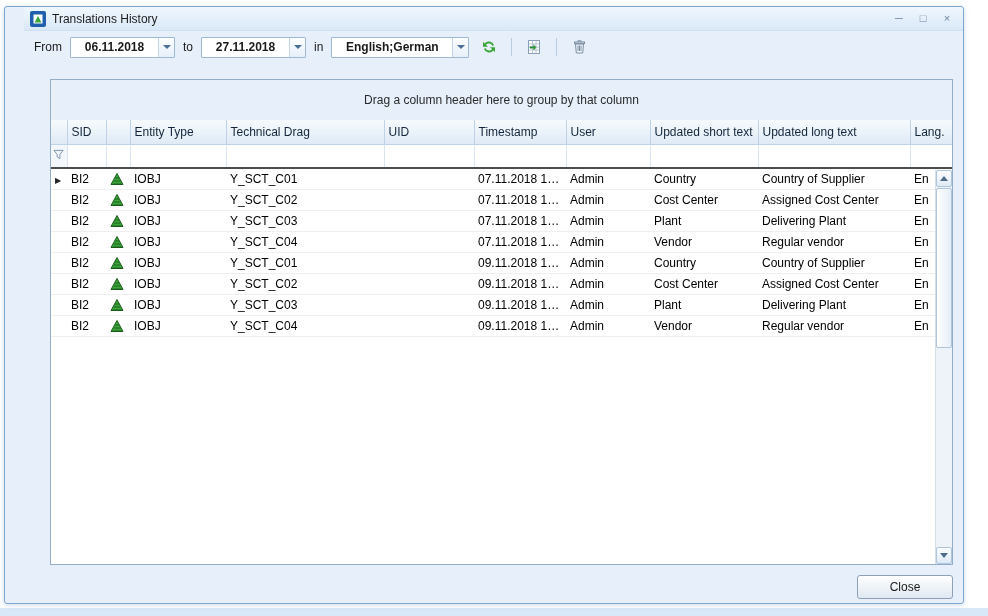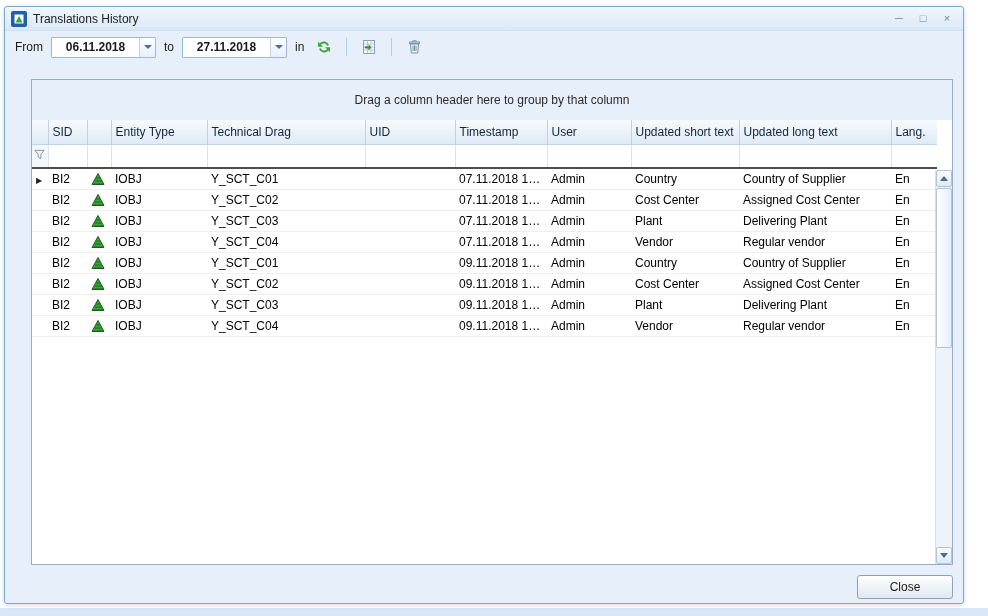--- a/index.html
+++ b/index.html
@@ -11,21 +11,21 @@
     font-size: 12px; color: #1a1a1a;
     -webkit-font-smoothing: antialiased;
   }
   .bg-strip { position:absolute; left:0; right:0; bottom:0; height:8px; background:#d9e8f8; }
 
   
   .window {
     position:absolute; left:4px; top:6px; width:960px; height:598px;
     background:#e7f0fa; border:1px solid #7da7cd; border-radius:3px;
     box-shadow: 0 1px 5px rgba(110,150,195,.35);
-    display:flex; flex-direction:column;
+    display:flex; flex-direction:column;padding-left:19px;
   }
   .titlebar {
     height:24px; flex:0 0 24px; display:flex; align-items:center; gap:6px;
     padding:0 6px; background:linear-gradient(#f0f7fd,#d9e8f7);
     border-bottom:1px solid #cfe0f0; border-radius:3px 3px 0 0;
   }
   .app-icon {
     width:16px; height:16px; border-radius:2px; background:#1f5fae;
     display:inline-flex; align-items:center; justify-content:center; flex:0 0 16px;
   }
@@ -156,20 +156,26 @@
         </span>
     </span>
     <span class="tb-label">to</span>
     <span class="combo combo-date">
       <span class="combo-value">27.11.2018</span>
       <span class="dd-btn">
           <span class="dd-arrow"></span>
         </span>
     </span>
     <span class="tb-label">in</span>
+    <span class="combo combo-lang">
+      <span class="combo-value">English;German</span>
+      <span class="dd-btn">
+          <span class="dd-arrow"></span>
+        </span>
+    </span>
 
     <span class="tool-btn">
       <svg width="16" height="16" viewBox="0 0 16 16">
         <path d="M13 6A5.5 5.5 0 0 0 3.6 4.4L2 2.8v5h5L4.9 5.7A4 4 0 0 1 11.5 7z" fill="#3aa63a"></path>
         <path d="M3 10a5.5 5.5 0 0 0 9.4 1.6l1.6 1.6v-5H9l2.1 2.1A4 4 0 0 1 4.5 9z" fill="#3aa63a"></path>
       </svg>
     </span>
     <span class="tb-sep"></span>
     <span class="tool-btn">
       <svg width="16" height="16" viewBox="0 0 16 16">

